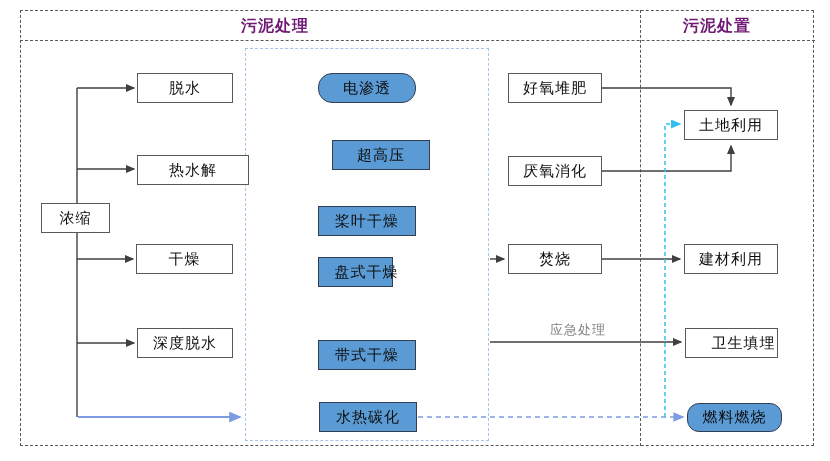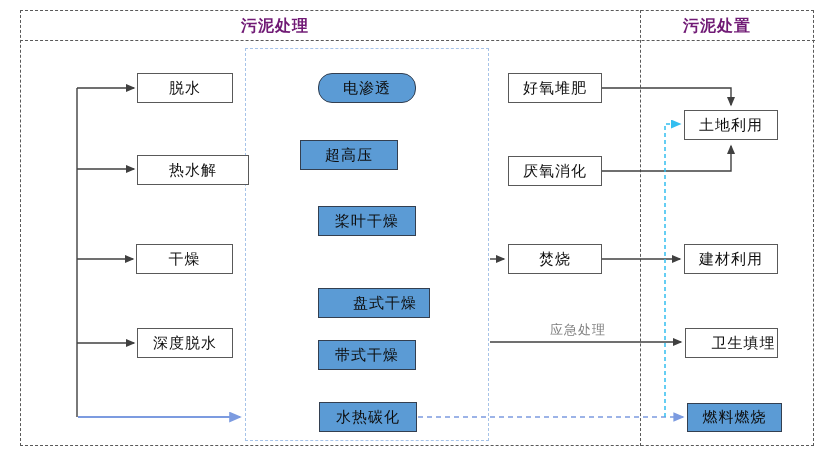--- a/index.html
+++ b/index.html
@@ -78,36 +78,37 @@
     <path class="ln-dark" d="M602 88 H731 V105" marker-end="url(#mD)"></path>
     <path class="ln-dark" d="M602 171 H731 V146" marker-end="url(#mD)"></path>
 
     <path class="ln-dark" d="M490 342 H681" marker-end="url(#mD)"></path>
 
     <path class="ln-blue-d" d="M418 417 H683" marker-end="url(#mB)"></path>
 
     <path class="ln-cyan-d" d="M665 417 V124 H680" marker-end="url(#mC)"></path>
   </svg>
 
+  <div class="box white" style="left:41px;top:203px;width:69px;">浓缩</div>
   <div class="box white" style="left:137px;top:73px;width:96px;">脱水</div>
   <div class="box white" style="left:137px;top:155px;width:112px;">热水解</div>
   <div class="box white" style="left:136px;top:244px;width:97px;">干燥</div>
   <div class="box white" style="left:137px;top:328px;width:96px;">深度脱水</div>
 
   <div class="box blue" style="left:318px;top:73px;width:98px;border-radius:14px;">电渗透</div>
-  <div class="box blue" style="left:300px;top:140px;width:98px;">超高压</div>
+  <div class="box blue" style="left:332px;top:140px;width:98px;">超高压</div>
   <div class="box blue" style="left:318px;top:206px;width:98px;">桨叶干燥</div>
-  <div class="box blue" style="left:318px;top:288px;width:112px;padding-left:22px;">盘式干燥</div>
+  <div class="box blue" style="left:318px;top:257px;width:75px;padding-left:22px;">盘式干燥</div>
   <div class="box blue" style="left:318px;top:340px;width:98px;">带式干燥</div>
   <div class="box blue" style="left:319px;top:402px;width:98px;">水热碳化</div>
 
   <div class="box white" style="left:508px;top:73px;width:94px;">好氧堆肥</div>
   <div class="box white" style="left:508px;top:156px;width:94px;">厌氧消化</div>
   <div class="box white" style="left:508px;top:244px;width:94px;">焚烧</div>
 
   <div class="box white" style="left:684px;top:110px;width:94px;">土地利用</div>
   <div class="box white" style="left:684px;top:244px;width:94px;">建材利用</div>
   <div class="box white" style="left:685px;top:328px;width:93px;padding-left:24px;">卫生填埋</div>
-  <div class="box blue" style="left:687px;top:403px;width:95px;height:29px;">燃料燃烧</div>
+  <div class="box blue" style="left:687px;top:403px;width:95px;height:29px;border-radius:12px;">燃料燃烧</div>
 
   <div class="note" style="left:506px;top:321px;width:100px;">应急处理</div>
 
 </div>
 
 </body></html>

